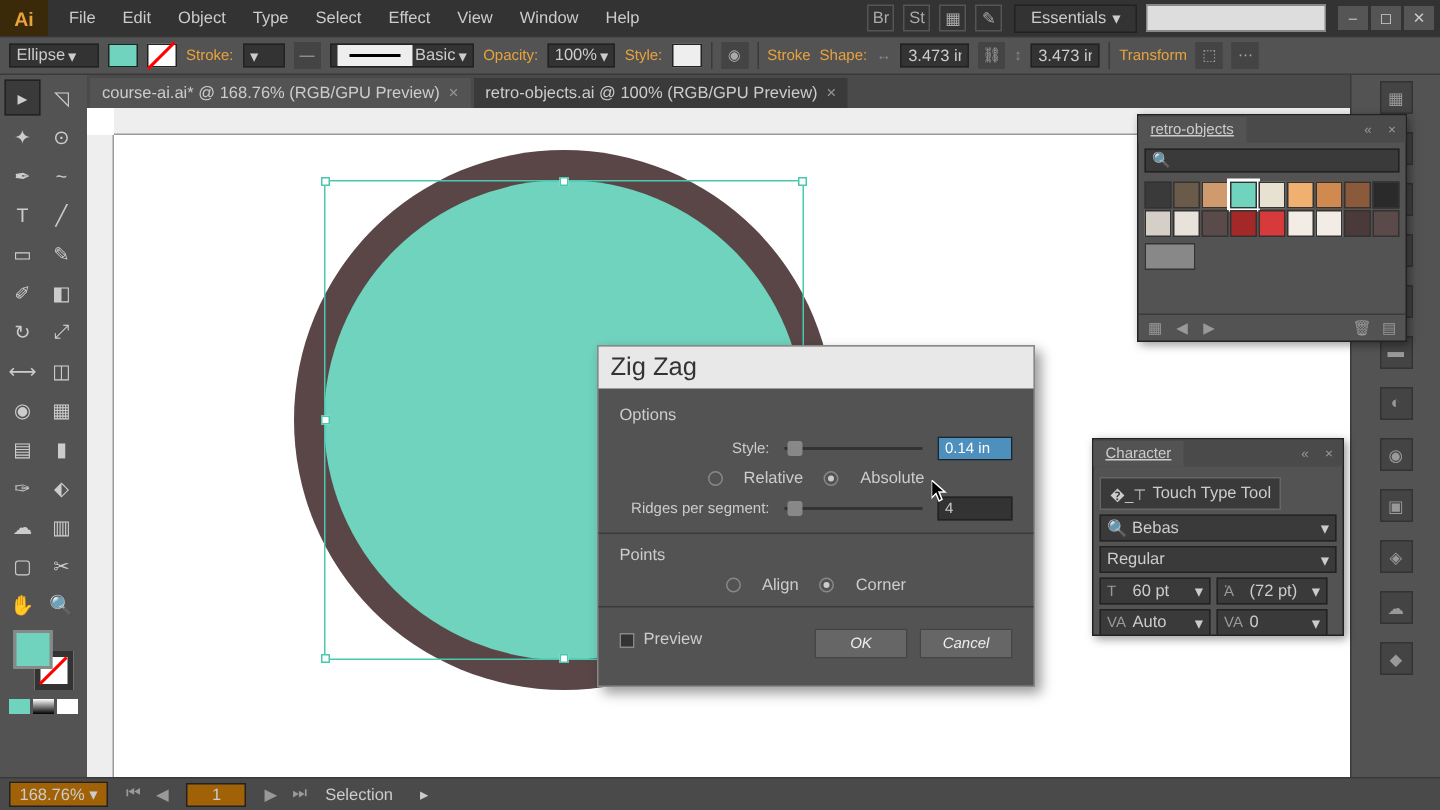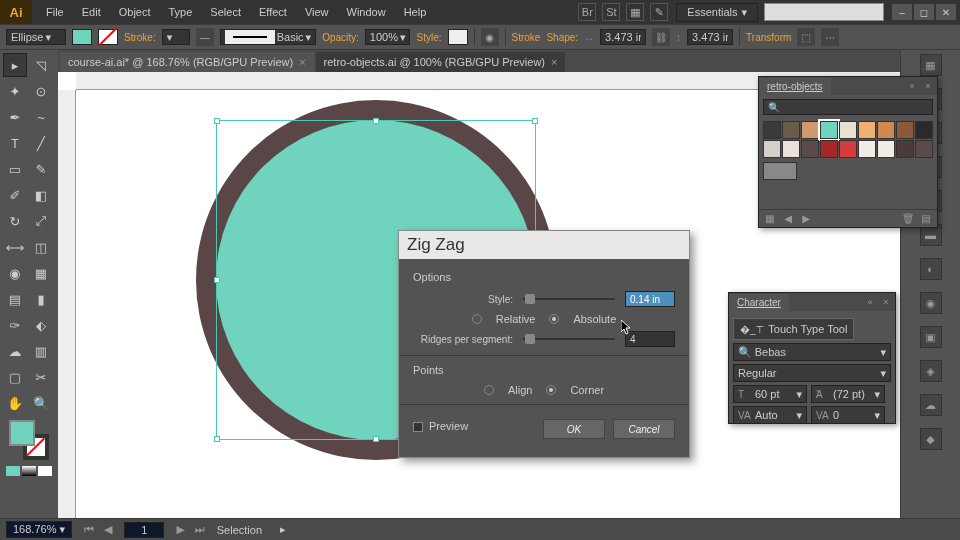--- a/index.html
+++ b/index.html
@@ -53,21 +53,21 @@
 .fillstroke .fillbox { position: absolute; top: 0; left: 0; width: 26px; height: 26px; background: #6fd3bd; border: 2px solid #888; }
 .fillstroke .strokebox { position: absolute; bottom: 0; right: 0; width: 26px; height: 26px; background: #fff; border: 4px solid #333; }
 .fillstroke .strokebox::after { content: ""; position: absolute; width: 140%; height: 2px; background: red; transform: rotate(-45deg); top: 8px; left: -4px; }
 .colormodes { display: flex; gap: 2px; padding: 2px 4px; }
 .colormodes div { width: 14px; height: 10px; }
 
 .rightdock { position: absolute; top: 50px; right: 0; width: 60px; bottom: 22px; background: #535353; display: flex; flex-direction: column; align-items: center; padding: 4px; gap: 12px; border-left: 1px solid #3a3a3a; }
 .docktile { width: 22px; height: 22px; background: #444; border: 1px solid #333; display: flex; align-items: center; justify-content: center; color: #999; }
 
 .statusbar { position: absolute; bottom: 0; left: 0; right: 0; height: 22px; background: #4a4a4a; border-top: 1px solid #3a3a3a; display: flex; align-items: center; color: #ccc; padding: 0 6px; gap: 8px; }
-.zoom-field { background: #0f172a; border: 1px solid #222; padding: 1px 6px; }
+.zoom-field { background: #a16207; border: 1px solid #222; padding: 1px 6px; }
 .nav-arrows { display: flex; gap: 2px; }
 .nav-arrows span { padding: 0 4px; color: #999; }
 
 .dialog { position: absolute; left: 398px; top: 230px; width: 292px; background: #535353; border: 1px solid #888; box-shadow: 4px 4px 8px rgba(0,0,0,0.4); }
 .dialog-title { background: #e8e8e8; color: #333; padding: 4px 8px; font-size: 17px; }
 .dialog-body { padding: 12px 14px; color: #ccc; }
 .dlg-section { font-size: 11px; margin-bottom: 8px; }
 .dlg-row { display: flex; align-items: center; margin: 6px 0; gap: 6px; }
 .dlg-lbl { width: 100px; text-align: right; font-size: 10px; }
 .slider { flex: 1; height: 2px; background: #333; position: relative; margin: 0 4px; }

